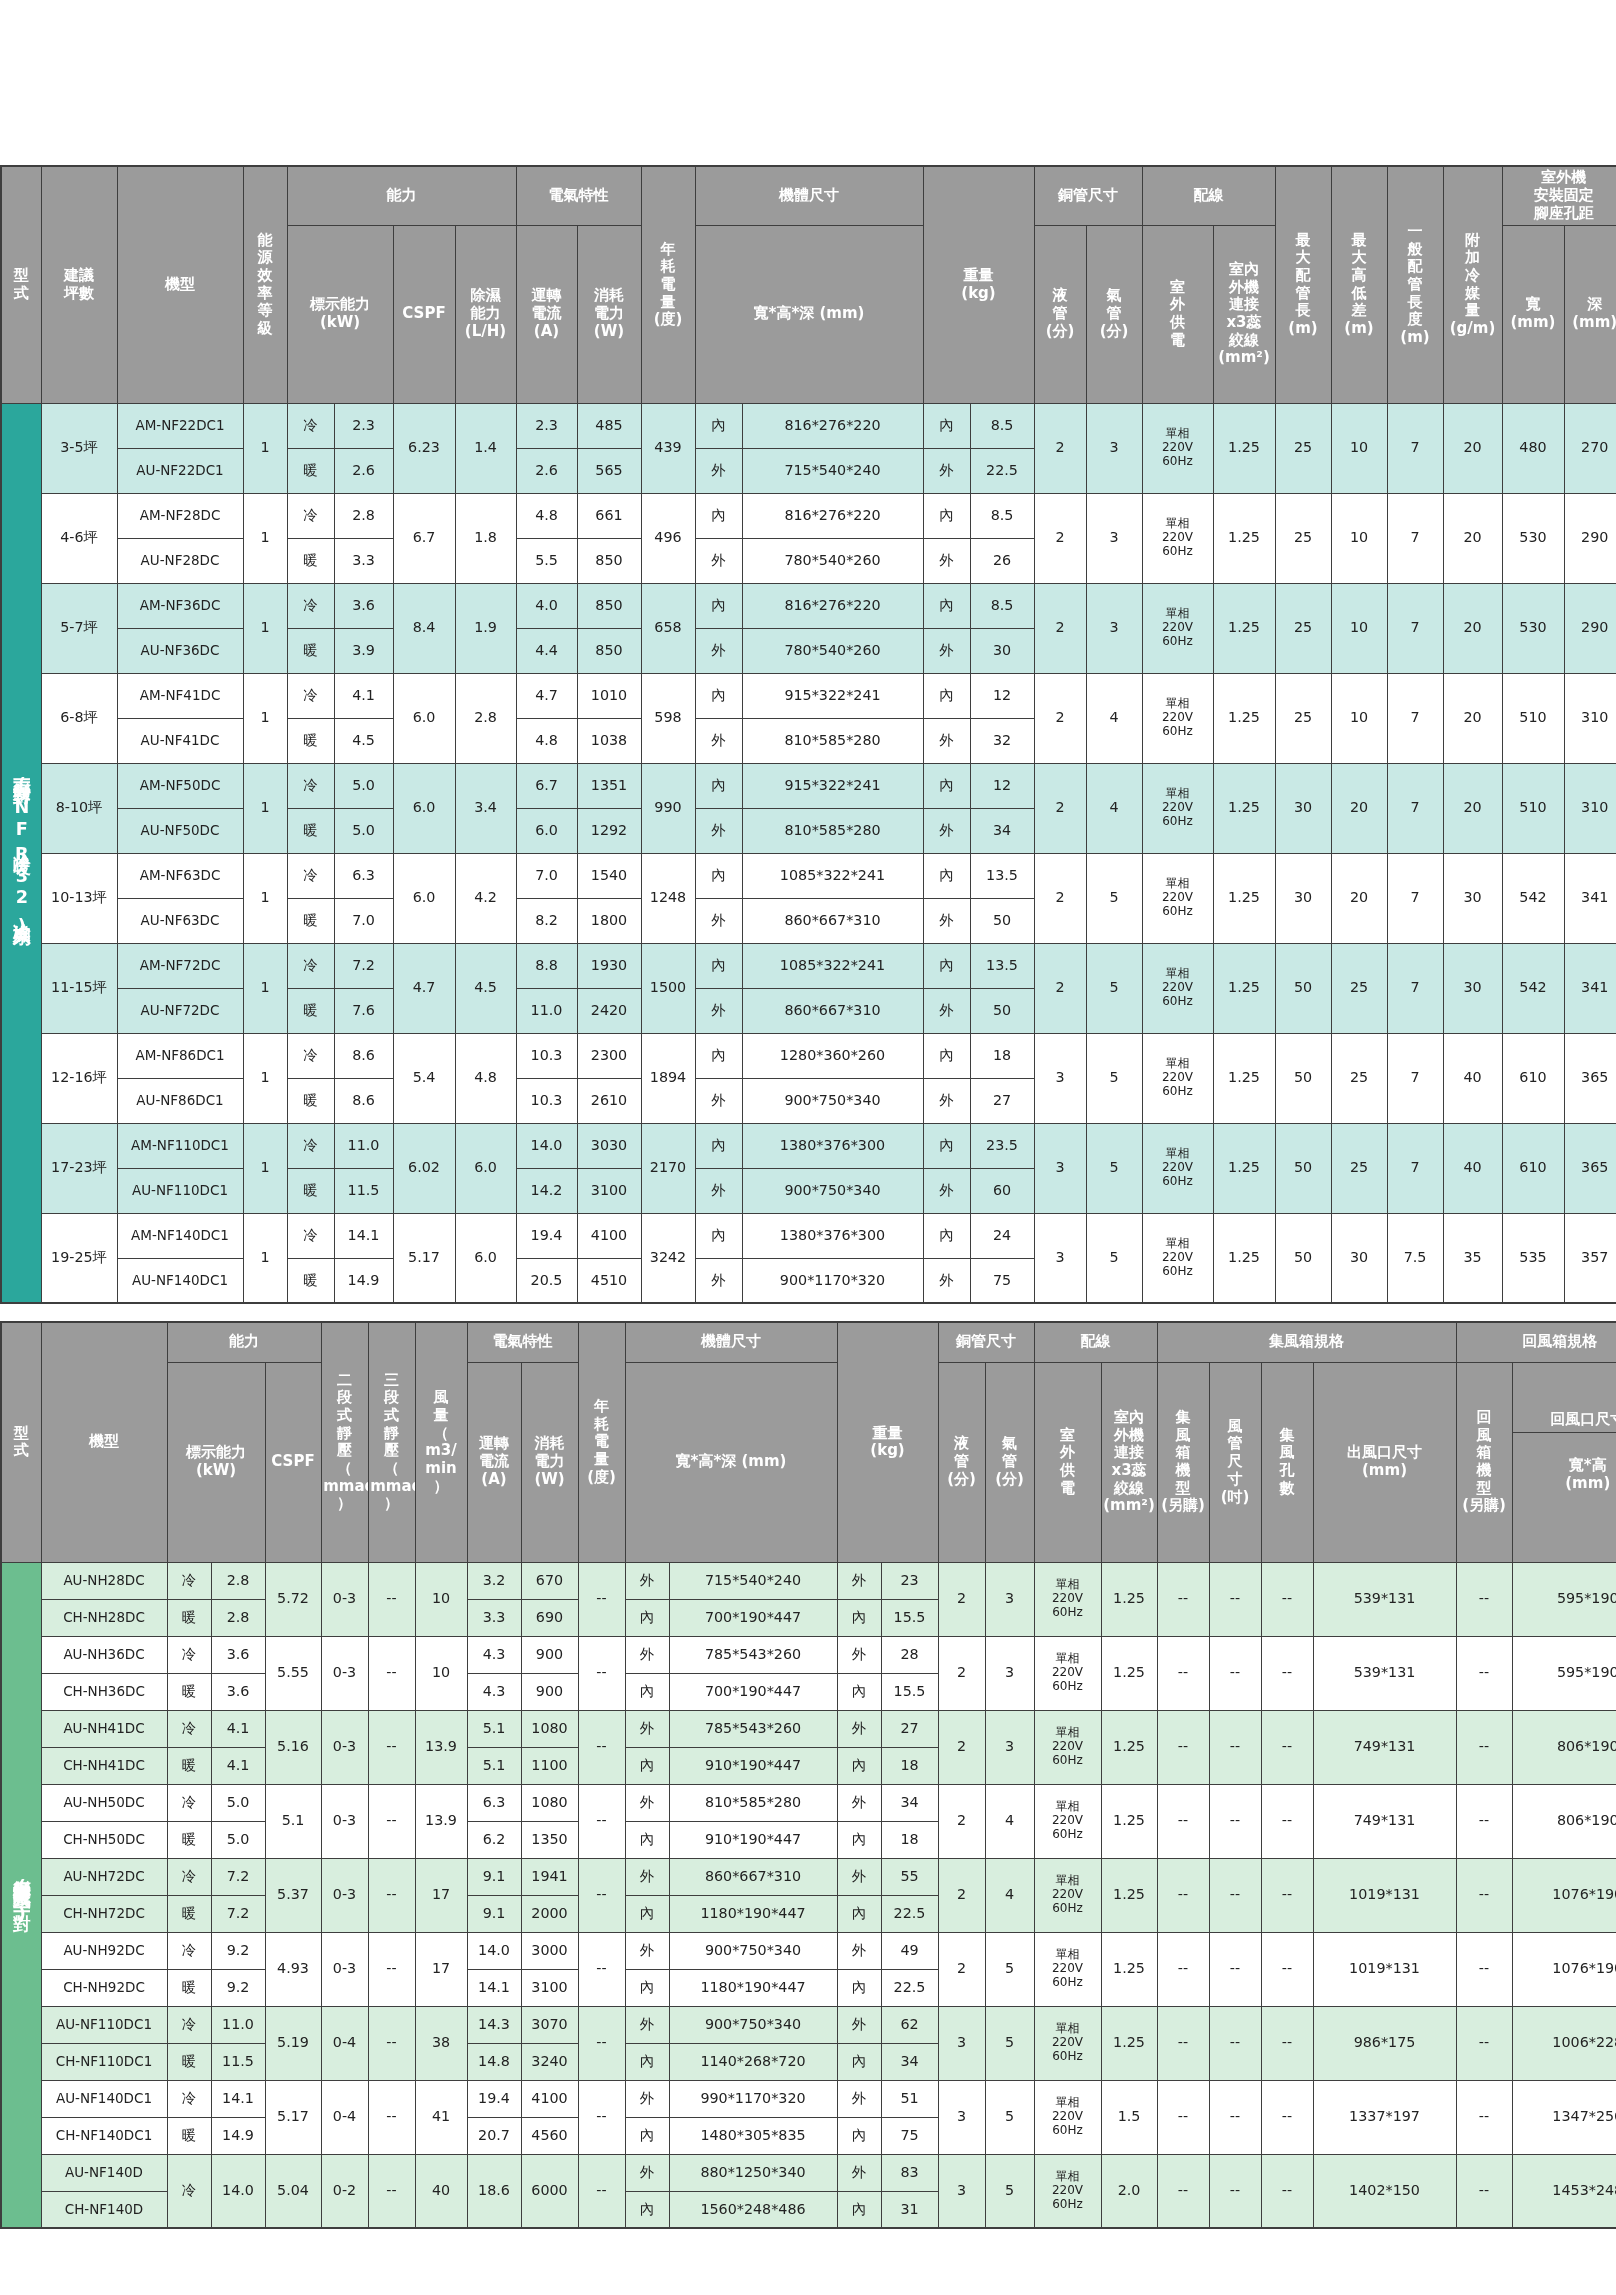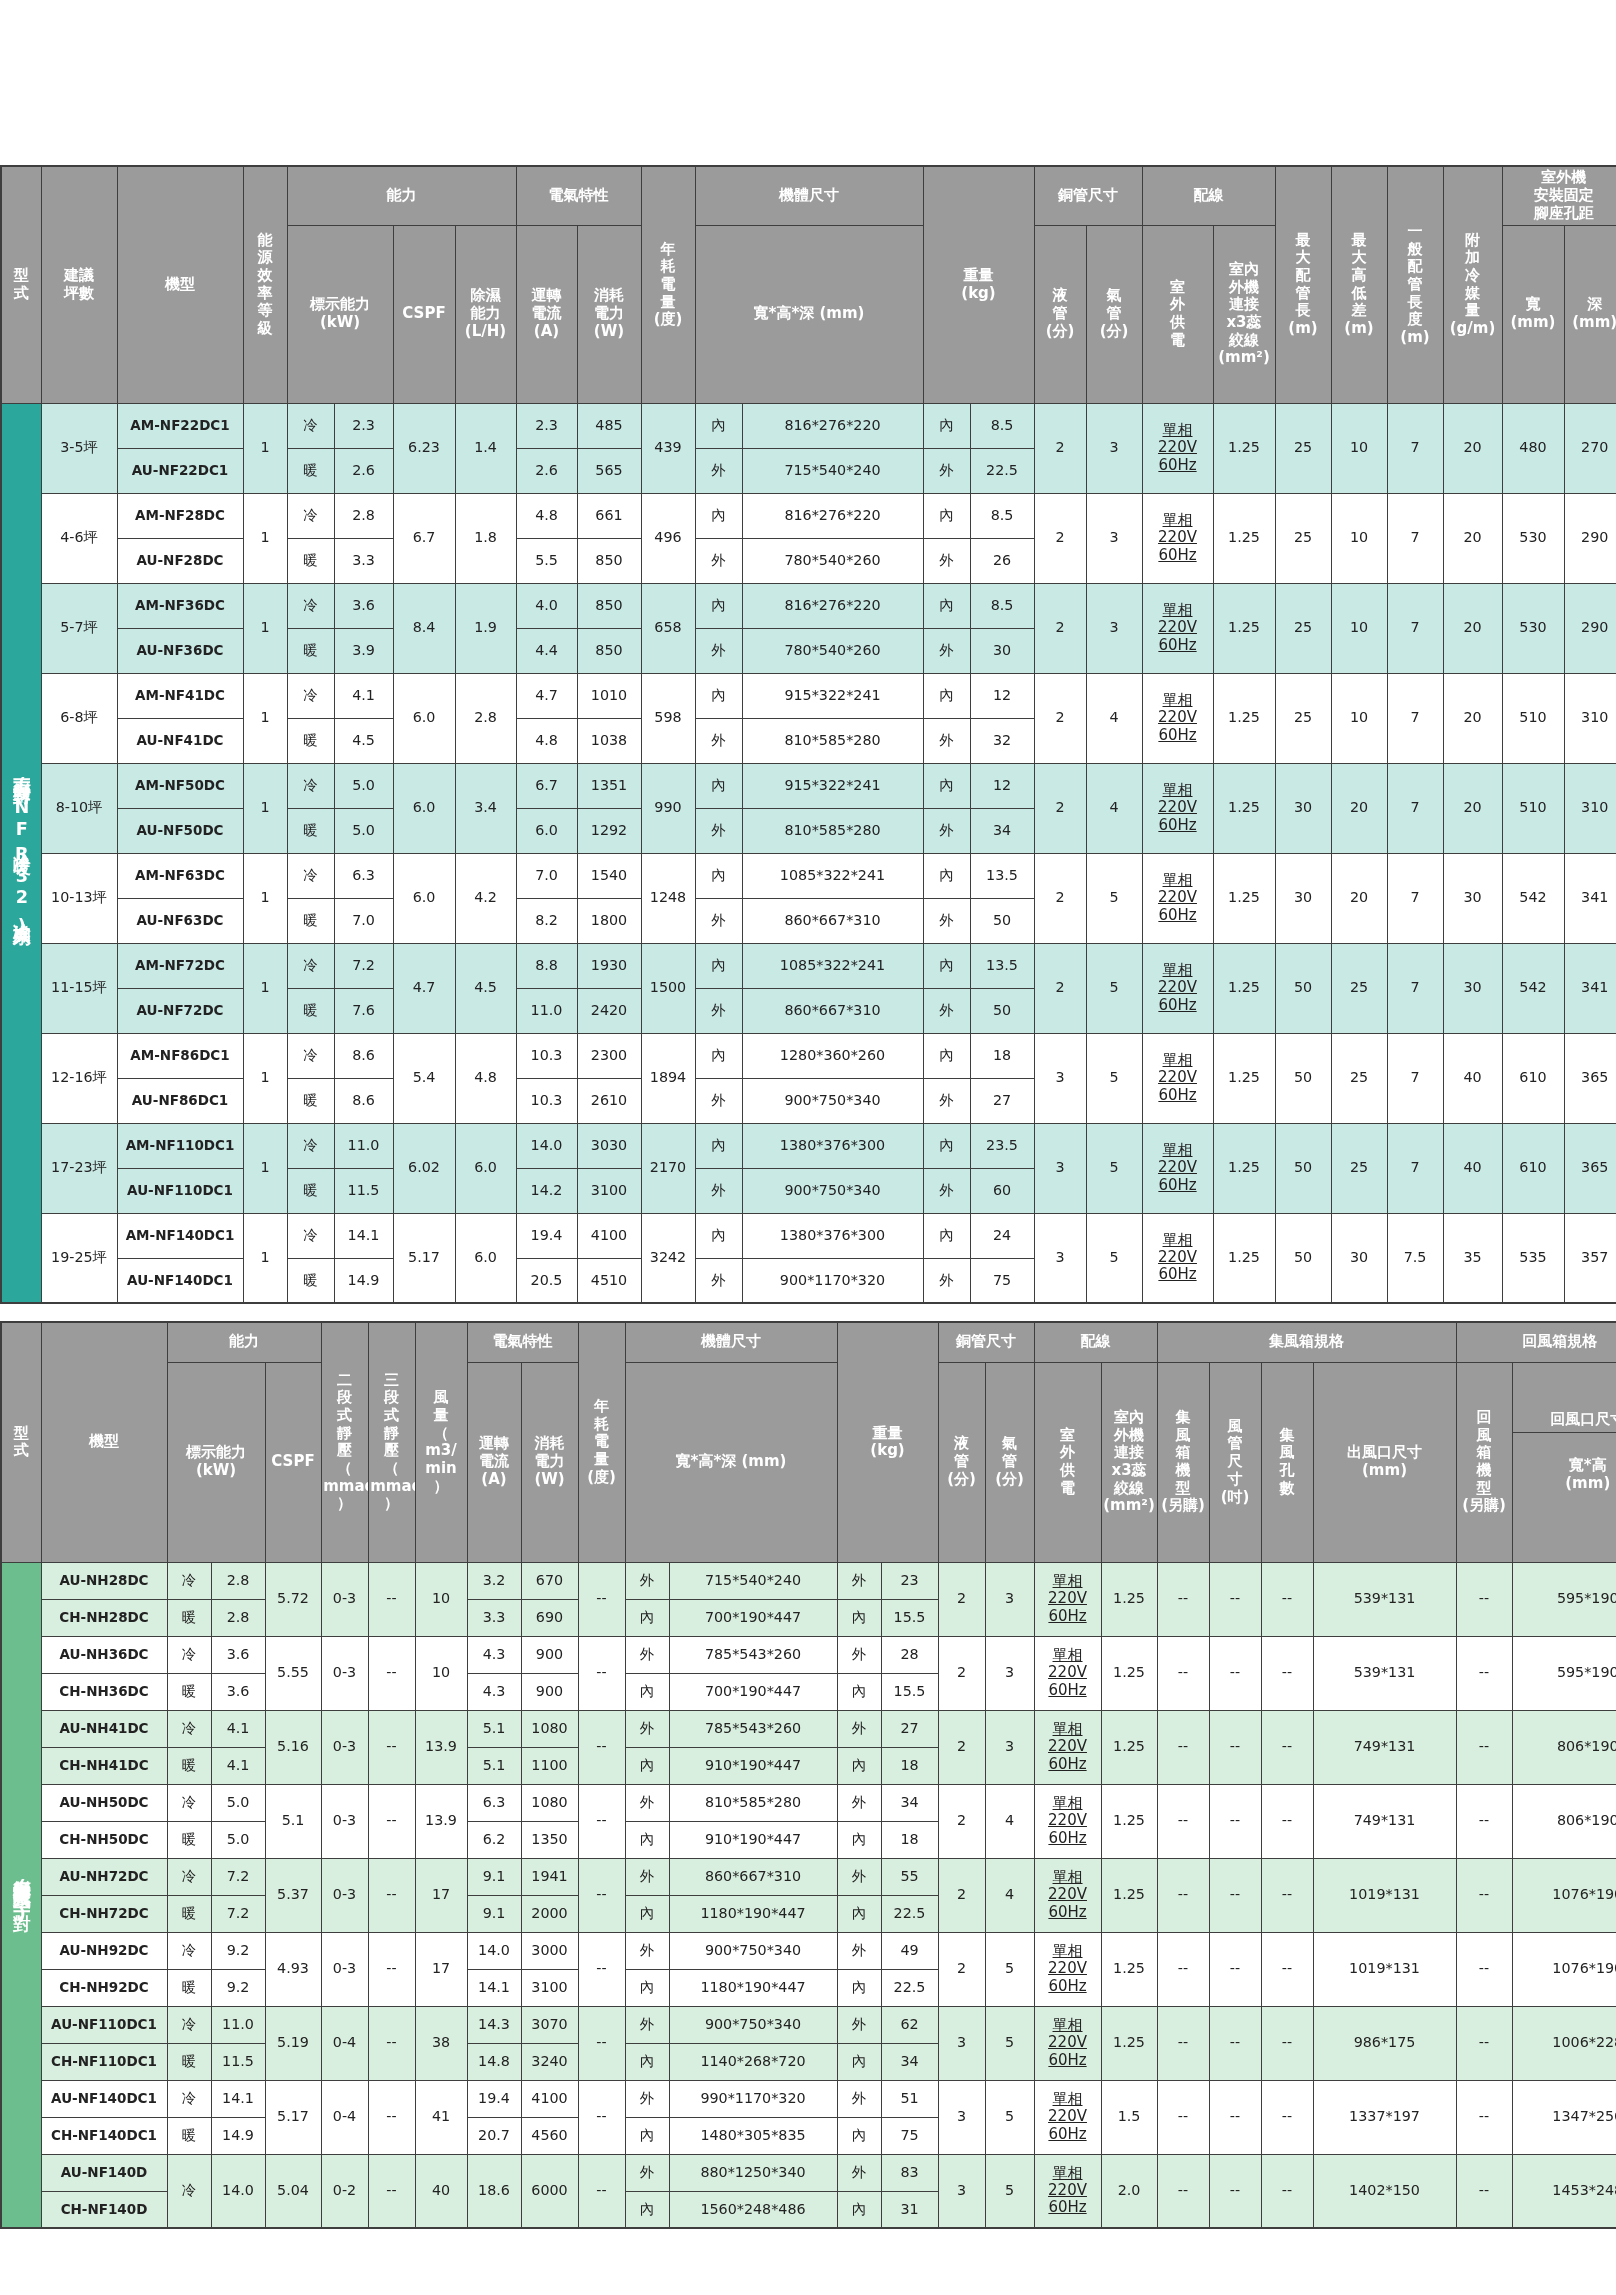--- a/index.html
+++ b/index.html
@@ -4,22 +4,22 @@
 <style>
   html,body{margin:0;padding:0;background:#ffffff;}
   body{width:1616px;min-height:2295px;font-family:"DejaVu Sans","Liberation Sans",sans-serif;color:#222;}
   table{border-collapse:collapse;table-layout:fixed;border:2.5px solid #3e3e3e;}
   #t1{width:1593px;margin:165px 0 0 0;}
   #t2{width:1380px;margin:17px 0 0 0;}
   th,td{border:1.3px solid #3e3e3e;text-align:center;vertical-align:middle;
         white-space:pre-line;padding:0.8px 1.7px;box-sizing:border-box;overflow:hidden;}
   th{background:#9b9b9b;color:#ffffff;font-weight:600;font-size:15px;line-height:1.18;}
   td{font-size:14.3px;line-height:1.2;}
-  td.model{font-size:13.5px;font-weight:bold;}
-  td.supply{font-size:15px;line-height:1.15;text-decoration:underline;}
+  td.model{font-size:13.5px;}
+  td.supply{font-size:12px;line-height:1.15;}
   td.band{color:#fff;font-weight:700;font-size:17.7px;letter-spacing:1.7px;
           writing-mode:vertical-rl;text-orientation:upright;padding:5px 0;}
   #t1 td.band{background:#2ba79c;}
   #t2 td.band{background:#6cbe8f;}
   #t1 tr.tint td{background:#c9e9e5;}
   #t2 tr.tint td{background:#d8eede;}
   #t1 tr.tint td.band{background:#2ba79c;}
   #t2 tr.tint td.band{background:#6cbe8f;}
   #t1 thead tr.r1{height:59px;}
   #t1 thead tr.r2{height:178px;}

